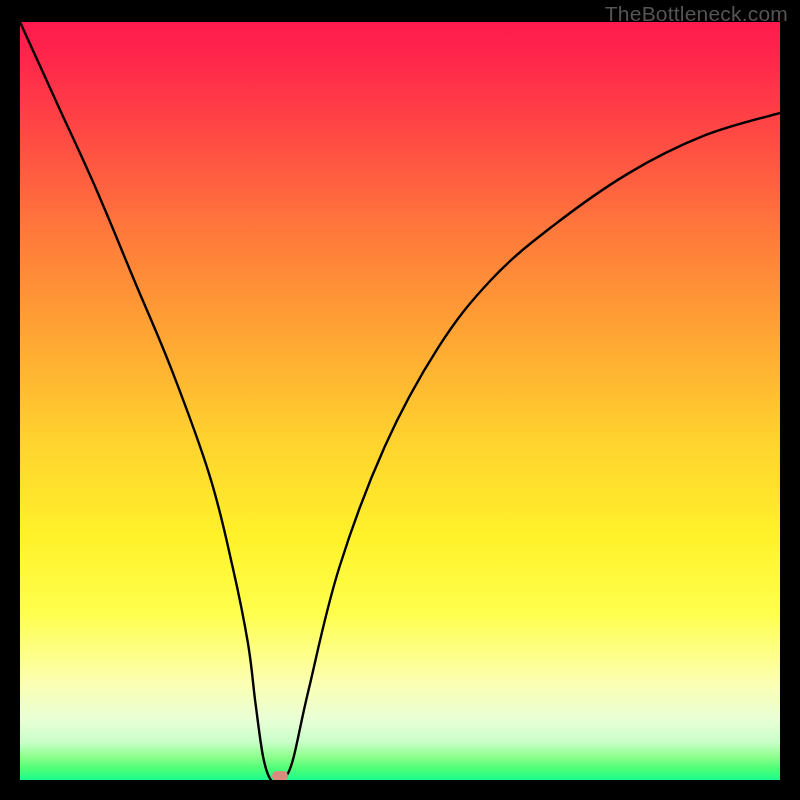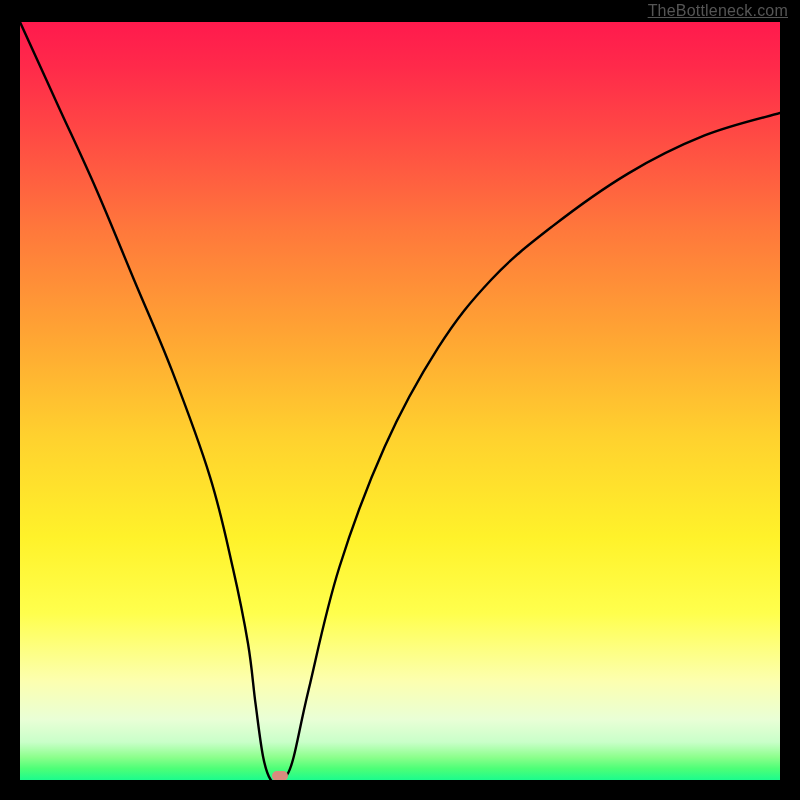--- a/index.html
+++ b/index.html
@@ -8,25 +8,24 @@
     height: 800px;
     background: #000;
     position: relative;
     font-family: Arial, Helvetica, sans-serif;
   }
   .watermark {
     position: absolute;
     top: 2px;
     right: 12px;
     color: #555;
-    font-size: 16px;
+    font-size: 21px;
     font-weight: 500;
     letter-spacing: 0.2px;
     z-index: 10;
-    text-decoration: underline;
   }
   .plot-area {
     position: absolute;
     left: 20px;
     top: 22px;
     width: 760px;
     height: 758px;
     overflow: hidden;
   }
   .gradient-bg {

